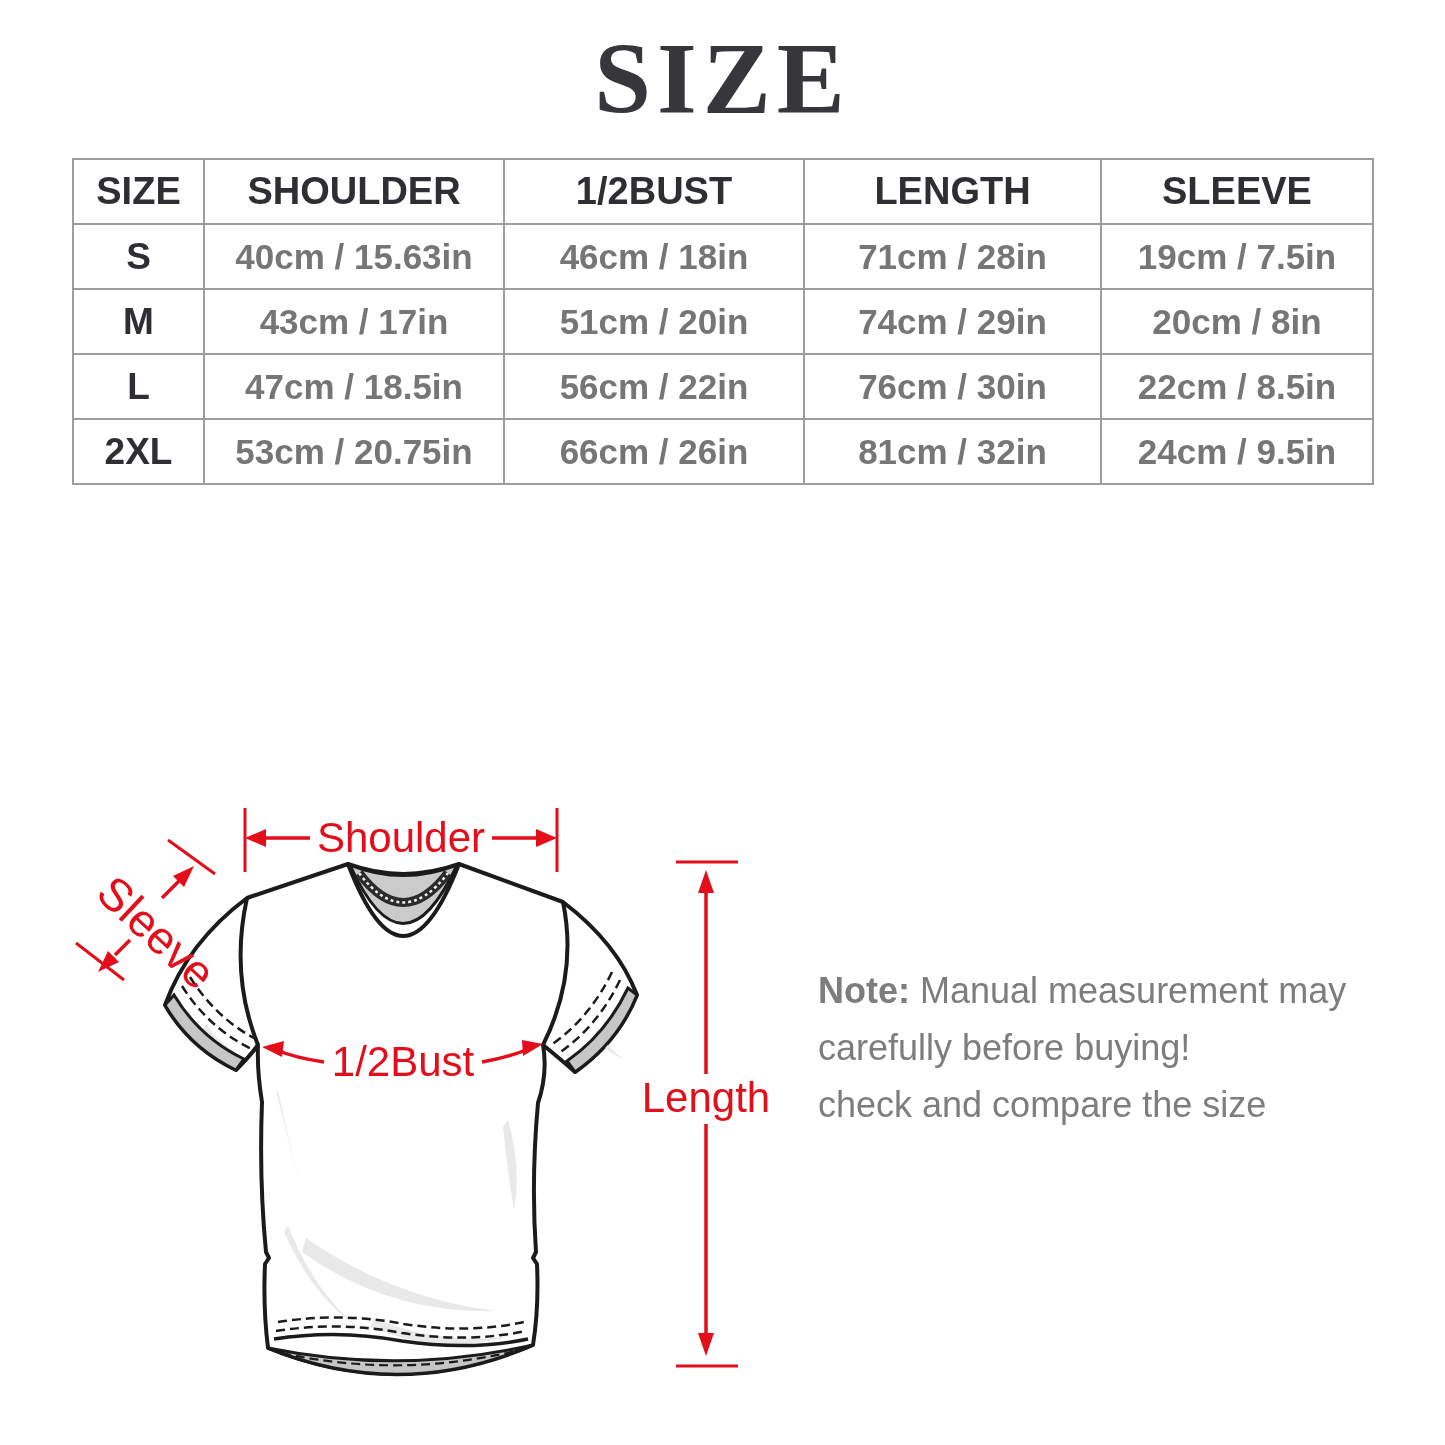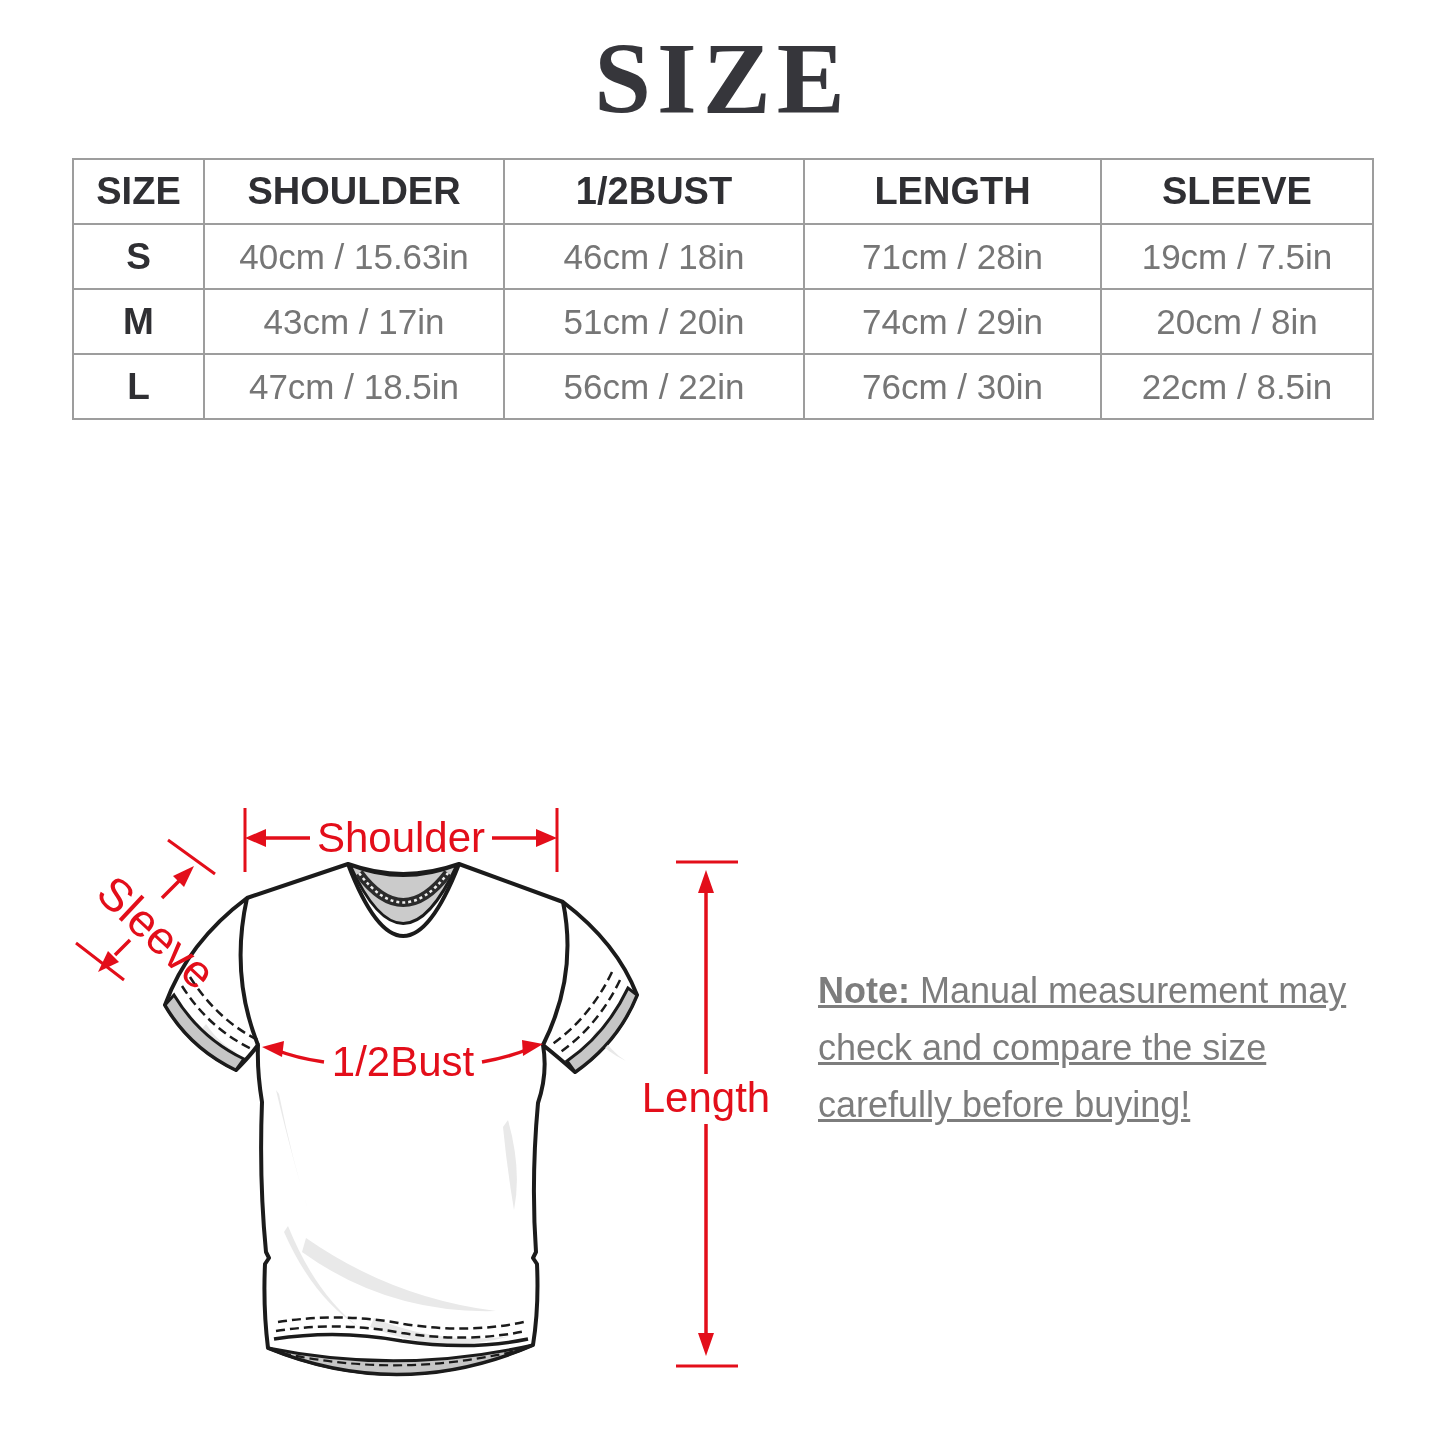--- a/index.html
+++ b/index.html
@@ -15,27 +15,27 @@
   table.size-table{
     position:absolute;left:72px;top:158px;width:1300px;
     border-collapse:collapse;table-layout:fixed;
   }
   .size-table th,.size-table td{
     border:2px solid #9d9d9d;text-align:center;vertical-align:middle;
     height:63px;padding:0;overflow:hidden;white-space:nowrap;
   }
   .size-table th{font-size:38px;font-weight:bold;color:#2f2f33;}
   .size-table td.size-label{font-size:37px;font-weight:bold;color:#2f2f33;}
-  .size-table td.val{font-size:35px;font-weight:normal;color:#767676;}
+  .size-table td.val{font-size:35px;font-weight:bold;color:#767676;}
   .diagram{
     position:absolute;left:70px;top:790px;width:710px;height:620px;
   }
   .note{
     position:absolute;left:818px;top:962px;width:540px;
-    font-size:36px;line-height:57px;color:#7d7d7d;text-decoration:underline;
+    font-size:36px;line-height:57px;color:#7d7d7d;
   }
   .note .nline{white-space:nowrap;}
   .note b{font-weight:bold;}
 </style>
 </head>
 <body>
 
 <div class="page-title">SIZE</div>
 
 <table class="size-table">
@@ -67,20 +67,27 @@
     <td class="val">51cm / 20in</td>
     <td class="val">74cm / 29in</td>
     <td class="val">20cm / 8in</td>
   </tr>
   <tr>
     <td class="size-label">L</td>
     <td class="val">47cm / 18.5in</td>
     <td class="val">56cm / 22in</td>
     <td class="val">76cm / 30in</td>
     <td class="val">22cm / 8.5in</td>
+  </tr>
+  <tr>
+    <td class="size-label">2XL</td>
+    <td class="val">53cm / 20.75in</td>
+    <td class="val">66cm / 26in</td>
+    <td class="val">81cm / 32in</td>
+    <td class="val">24cm / 9.5in</td>
   </tr>
 </tbody>
   </table>
 
 <svg class="diagram" viewBox="0 0 710 620" xmlns="http://www.w3.org/2000/svg">
 
   <g>
 
     <path d="M 278 74
          Q 333 94 389 74
@@ -169,15 +176,15 @@
       <path d="M 636 101 V 284 M 636 334 V 556"></path>
       <polygon points="636,80 628,103 644,103" fill="#e30e1a" stroke="none"></polygon>
       <polygon points="636,566 628,543 644,543" fill="#e30e1a" stroke="none"></polygon>
       <text x="636" y="322" text-anchor="middle" font-size="42" fill="#e30e1a" stroke="none">Length</text>
     </g>
   </g>
 </svg>
 
 <div class="note">
   <div class="nline"><b>Note:</b><span> Manual measurement may</span></div>
+  <div class="nline">carefully before buying!</div>
   <div class="nline">check and compare the size</div>
-  <div class="nline">carefully before buying!</div>
 </div>
 
 </body></html>

